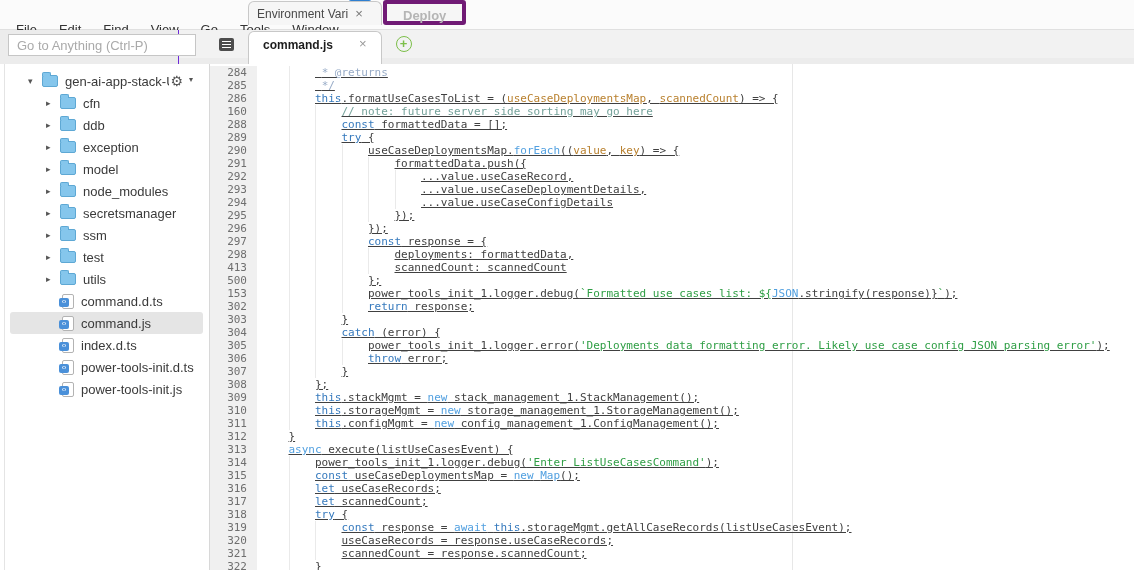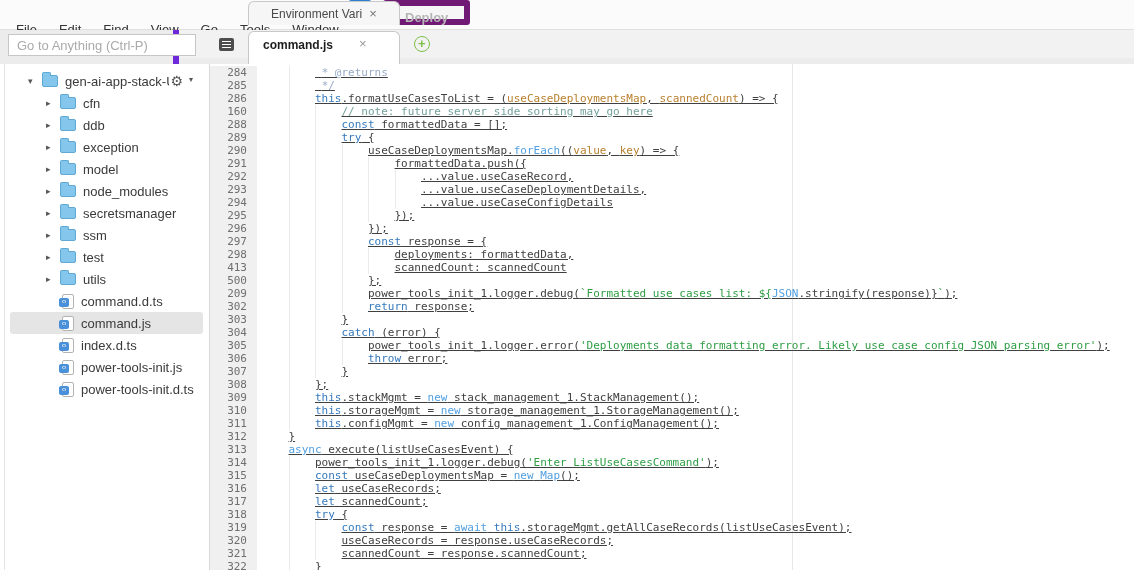--- a/index.html
+++ b/index.html
@@ -8,37 +8,37 @@
   .app { position:relative; width:1134px; height:570px; }
 
   
   .menubar { position:relative; height:30px; background:#fbfbfb; border-bottom:1px solid #e0e0e0; }
   .menu-item { display:inline-block; padding:15px 11px; line-height:29px; font-size:13px; color:#333; cursor:default; }
   .menubar .first { margin-left:5px; }
   .run-buttons { position:absolute; left:348px; top:0; height:26px; display:flex; }
   .btn-test { display:flex; height:25px; border:1px solid #2f7fd0; border-radius:3px; overflow:hidden; background:#54a5f6; }
   .btn-test .main { padding:0 14px; font-size:13px; font-weight:bold; color:#10293f; line-height:23px; }
   .btn-test .caret { width:22px; border-left:1px solid #2f7fd0; text-align:center; line-height:23px; font-size:9px; color:#10293f; }
-  .btn-deploy { margin-left:11px; height:25px; padding:0 16px; background:#f6f6f6; border:6px solid #701a75;
+  .btn-deploy { margin-left:11px; height:25px; padding:0 16px; background:#f6f6f6; border:4px solid #701a75;
                 border-radius:3px; font-size:13px; font-weight:bold; color:#b5b5b5; line-height:23px; }
 
   
   .row2 { position:relative; height:28px; background:#f2f2f2; }
   .strip { height:6px; background:#ececec; }
-  .sidebar-header { position:absolute; left:0; top:0; width:179px; height:34px; background:#ececec; border-right:6px solid #6d28d9; z-index:1; }
+  .sidebar-header { position:absolute; left:0; top:0; width:179px; height:34px; background:#ececec; border-right:1px solid #6d28d9; z-index:1; }
   .goto-input { position:absolute; left:8px; top:4px; width:188px; height:22px; border:1px solid #c6c6c6; background:#fff;
                 font-family:"Liberation Sans",sans-serif; font-size:13px; color:#444; padding:0 8px; outline:none; }
   .goto-input::placeholder { color:#aaa; }
 
   .tabbar { position:absolute; left:210px; top:0; right:0; height:28px; display:flex; align-items:flex-end; z-index:2; }
   .tabs-menu-icon { position:relative; width:15px; height:13px; background:#4d4d4d; border-radius:2px; margin:0 0 7px 9px; }
   .tabs-menu-icon::after { content:""; position:absolute; left:3px; right:3px; top:3px; height:7px;
                 background:repeating-linear-gradient(#fff 0 1px, rgba(0,0,0,0) 1px 3px); }
   .tab { display:flex; align-items:center; border:1px solid #c8c8c8; border-bottom:none; border-radius:6px 6px 0 0;
-         padding:0 22px; font-size:12px; color:#4a4a4a; background:#f6f6f6; height:24px; margin-left:14px; position:relative; }
+         padding:0 8px; font-size:12px; color:#4a4a4a; background:#f6f6f6; height:24px; margin-left:14px; position:relative; }
   .tab .lbl { max-width:95px; overflow:hidden; white-space:nowrap; }
   .tab .close { margin-left:7px; color:#777; font-size:13px; line-height:12px; cursor:default; }
   .tab.active { background:#fff; height:33px; top:6px; z-index:3; font-weight:bold; color:#1d1d1d; padding:0 14px; align-items:flex-start; }
   .tab.active .lbl { max-width:none; margin-top:6px; }
   .tab.active .close { margin-left:26px; margin-top:6px; color:#999; font-weight:normal; }
   .tab-add { width:16px; height:16px; border:1px solid #7cbf49; border-radius:50%; color:#7cbf49; font-size:13px;
              line-height:13px; text-align:center; margin:0 0 6px 14px; font-weight:bold; }
 
   
   .main { position:absolute; top:64px; left:0; right:0; bottom:0; display:flex; }
@@ -183,26 +183,26 @@
             <span class="lbl">command.js</span>
           </div>
           <div class="tree-row">
             <span class="tw"></span>
             <span class="icon-file"></span>
             <span class="lbl">index.d.ts</span>
           </div>
           <div class="tree-row">
             <span class="tw"></span>
             <span class="icon-file"></span>
+            <span class="lbl">power-tools-init.d.ts</span>
+          </div>
+          <div class="tree-row">
+            <span class="tw"></span>
+            <span class="icon-file"></span>
             <span class="lbl">power-tools-init.js</span>
-          </div>
-          <div class="tree-row">
-            <span class="tw"></span>
-            <span class="icon-file"></span>
-            <span class="lbl">power-tools-init.d.ts</span>
           </div>
         </div>
     </div>
 
     <div class="editor">
       <div class="print-margin"></div>
       <div class="gutter" id="gutter-host">
           <div class="ln">284</div>
           <div class="ln">285</div>
           <div class="ln">286</div>
@@ -213,21 +213,21 @@
           <div class="ln">291</div>
           <div class="ln">292</div>
           <div class="ln">293</div>
           <div class="ln">294</div>
           <div class="ln">295</div>
           <div class="ln">296</div>
           <div class="ln">297</div>
           <div class="ln">298</div>
           <div class="ln">413</div>
           <div class="ln">500</div>
-          <div class="ln">209</div>
+          <div class="ln">153</div>
           <div class="ln">302</div>
           <div class="ln">303</div>
           <div class="ln">304</div>
           <div class="ln">305</div>
           <div class="ln">306</div>
           <div class="ln">307</div>
           <div class="ln">308</div>
           <div class="ln">309</div>
           <div class="ln">310</div>
           <div class="ln">311</div>

